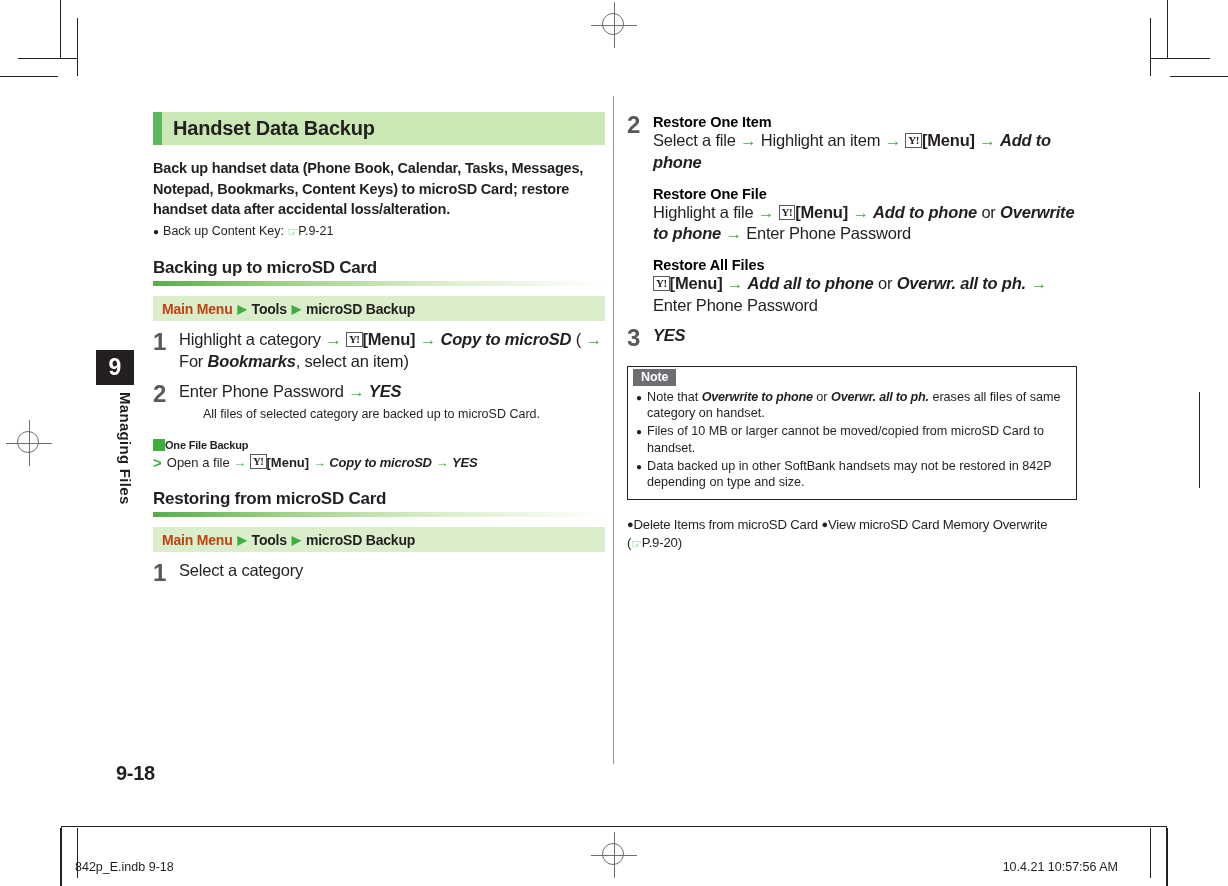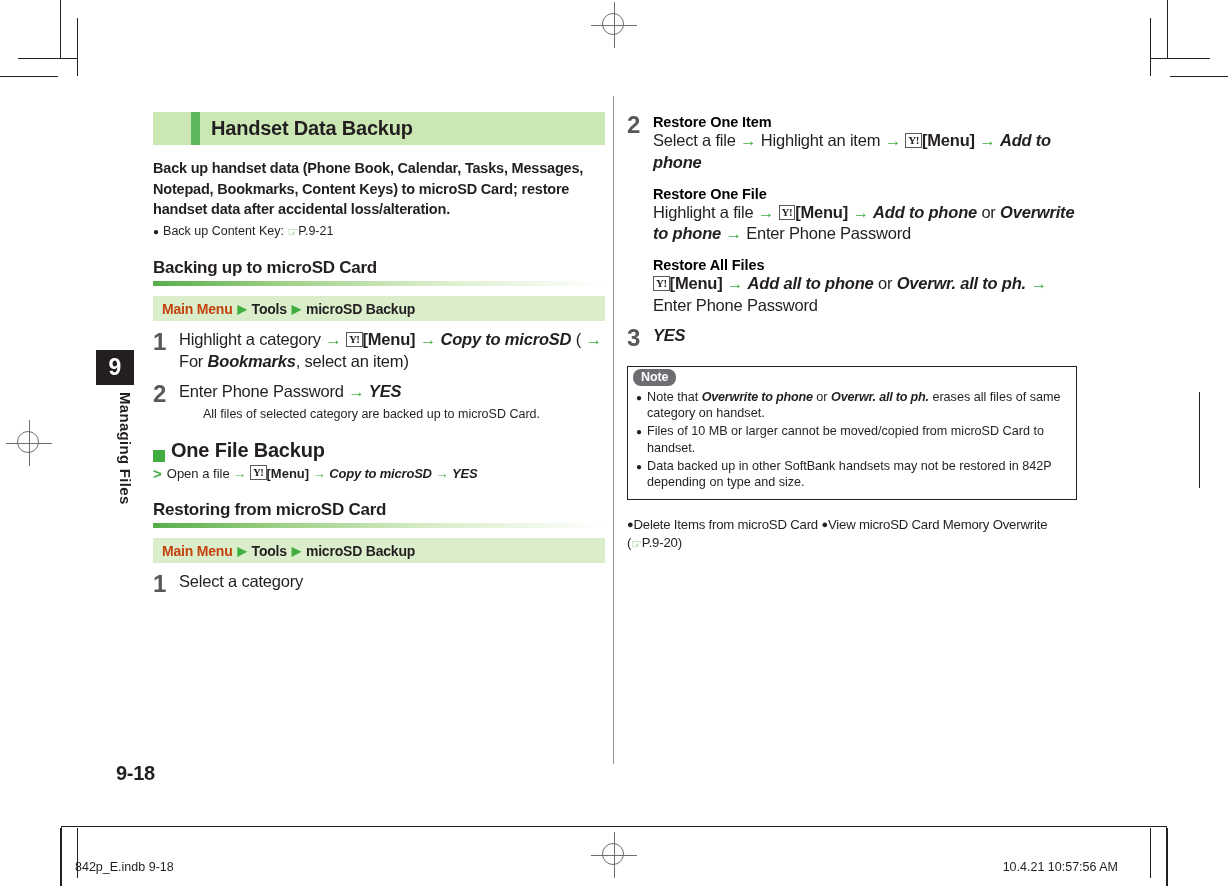--- a/index.html
+++ b/index.html
@@ -66,21 +66,20 @@
   .col { position: absolute; top: 112px; width: 452px; }
   .col-left  { left: 153px; }
   .col-right { left: 627px; width: 450px; }
 
   
   .chapbar {
     display: flex; align-items: center;
     background: #cbe7b4;
     height: 33px;
     margin-bottom: 13px;
-    padding-left: 38px;
   }
   .chapbar .accent {
     width: 9px; height: 33px; background: #5cb85c; flex: none;
   }
   .chapbar .title {
     padding-left: 11px;
     font-size: 20px; font-weight: bold; color: #231f20;
     letter-spacing: -0.2px;
   }
 
@@ -162,22 +161,22 @@
   
   .handref {
     display: inline-block;
     color: #3fae3f;
     font-size: 12px;
     vertical-align: -1px;
   }
 
   
   .sqhead {
-    display: flex; align-items: flex-end; gap: 6px;
-    font-size: 20px; font-weight: bold;
+    display: flex; align-items: flex-start; 
+    font-size: 11px; font-weight: bold;
     margin-top: 16px; letter-spacing: -0.2px;
   }
   .sqhead .sq { width: 12px; height: 12px; background: #3fae3f; flex: none; }
   .gtline {
     display: flex; align-items: flex-start; gap: 5px;
     font-size: 13px; line-height: 1.35; margin-top: 3px;
   }
   .gtline .gt { color: #3fae3f; font-weight: bold; font-size: 15px; line-height: 1.15; }
 
   
@@ -187,21 +186,20 @@
     padding: 0 0 7px 0;
     background: #fff;
   }
   .notebox .cap {
     display: inline-block;
     background: #6d6e71; color: #ffffff;
     font-size: 12.5px; font-weight: bold;
     padding: 1px 8px 2px 8px;
     margin: 2px 0 3px 5px;
     letter-spacing: -0.1px;
-    border-radius: 8px;
   }
   .notebox ul { list-style: none; margin: 0; padding: 0 8px 0 8px; }
   .notebox li {
     display: flex; gap: 5px;
     font-size: 12.6px; line-height: 1.33;
     margin-bottom: 1px;
   }
   .notebox li .d { font-size: 10px; line-height: 17px; flex: none; }
 
   

